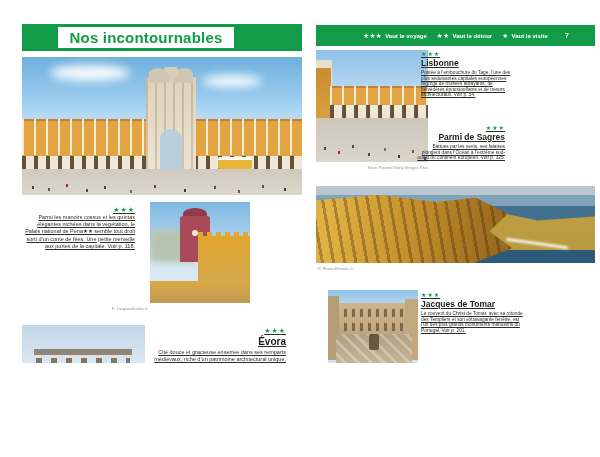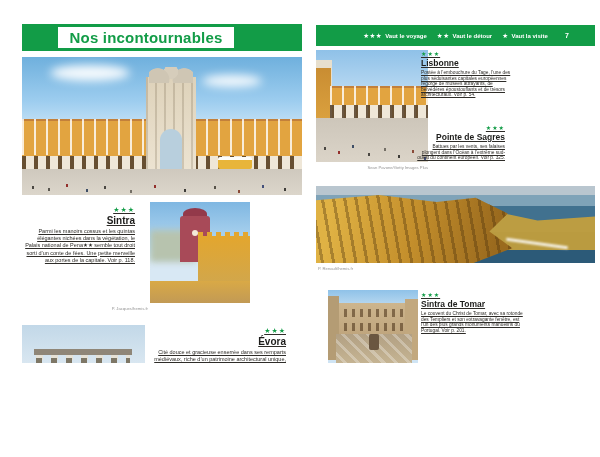--- a/index.html
+++ b/index.html
@@ -130,21 +130,20 @@
         <div class="arch-crown"></div>
         <div class="arch-open"></div>
       </div>
       <div class="tram"></div>
       <div class="plaza-main"></div>
       <div class="ppl"></div>
     </div>
 
     <div class="abs t-right" style="left:23px;top:206px;width:112px;">
       <span class="stars">★★★</span>
-      <div class="sec-title">Sintra</div>
       <p class="sec-body">Parmi les manoirs cossus et les quintas élégantes nichées dans la végétation, le Palais national de Pena★★ semble tout droit sorti d’un conte de fées. Une petite merveille aux portes de la capitale. Voir p. 118.</p>
     </div>
 
     <div class="ph" style="left:150px;top:202px;width:100px;height:101px;">
       <div class="sky-sin"></div>
       <div class="valley"></div>
       <div class="dome"></div>
       <div class="tower"></div>
       <div class="clock"></div>
       <div class="teeth"></div>
@@ -199,21 +198,21 @@
     <div class="credit t-right" style="left:316px;top:165px;width:112px;">Sean Pavone/Getty Images Plus</div>
 
     <div class="abs t-left" style="left:421px;top:50px;width:92px;">
       <span class="stars">★★★</span>
       <div class="sec-title">Lisbonne</div>
       <p class="sec-body">Postée à l’embouchure du Tage, l’une des plus séduisantes capitales européennes regorge de musées attrayants, de belvédères époustouflants et de trésors architecturaux. Voir p. 54.</p>
     </div>
 
     <div class="abs t-right" style="left:415px;top:124px;width:90px;">
       <span class="stars">★★★</span>
-      <div class="sec-title">Pointe de Sagres</div>
+      <div class="sec-title">Parmi de Sagres</div>
       <p class="sec-body">Battues par les vents, ses falaises plongent dans l’Océan à l’extrême sud-ouest du continent européen. Voir p. 325.</p>
     </div>
 
     <div class="ph" style="left:316px;top:186px;width:279px;height:77px;">
       <div class="sea"></div>
       <div class="cliff2"></div>
       <div class="cliff"></div>
       <div class="foam"></div>
     </div>
     <div class="credit t-left" style="left:318px;top:266px;width:120px;">P. Renault/hemis.fr</div>
@@ -223,18 +222,18 @@
       <div class="backwall"></div>
       <div class="leftwall"></div>
       <div class="rightwall"></div>
       <div class="floor-to"></div>
       <div class="fountain"></div>
     </div>
     <div class="credit t-right" style="left:328px;top:371px;width:90px;">Luis Fonseca/Getty Images Plus</div>
 
     <div class="abs t-left" style="left:421px;top:291px;width:104px;">
       <span class="stars">★★★</span>
-      <div class="sec-title">Sintra de Tomar</div>
+      <div class="sec-title">Jacques de Tomar</div>
       <p class="sec-body">Le couvent du Christ de Tomar, avec sa rotonde des Templiers et son extravagante fenêtre, est l’un des plus grands monuments manuélins du Portugal. Voir p. 201.</p>
     </div>
   </div>
 
 </div>
 
 </body></html>

